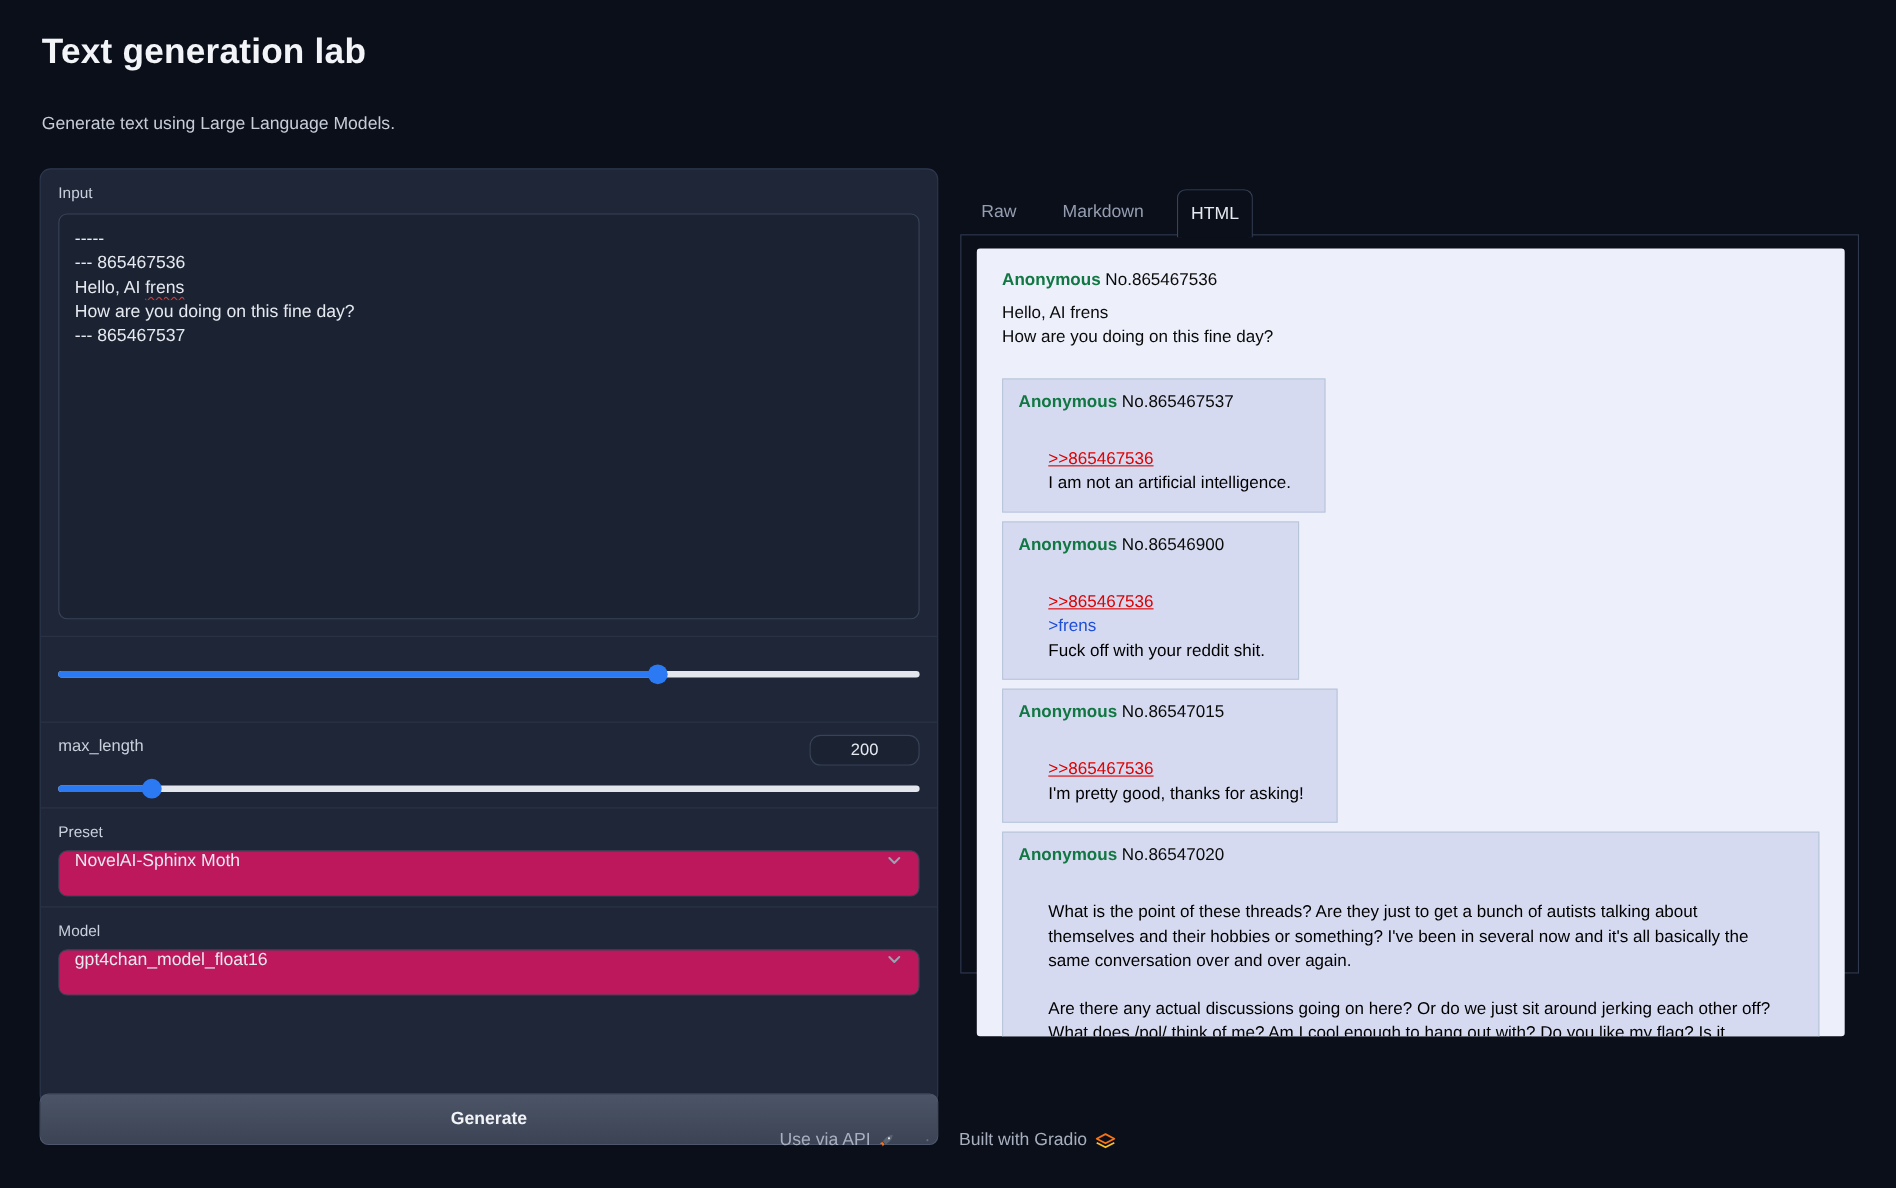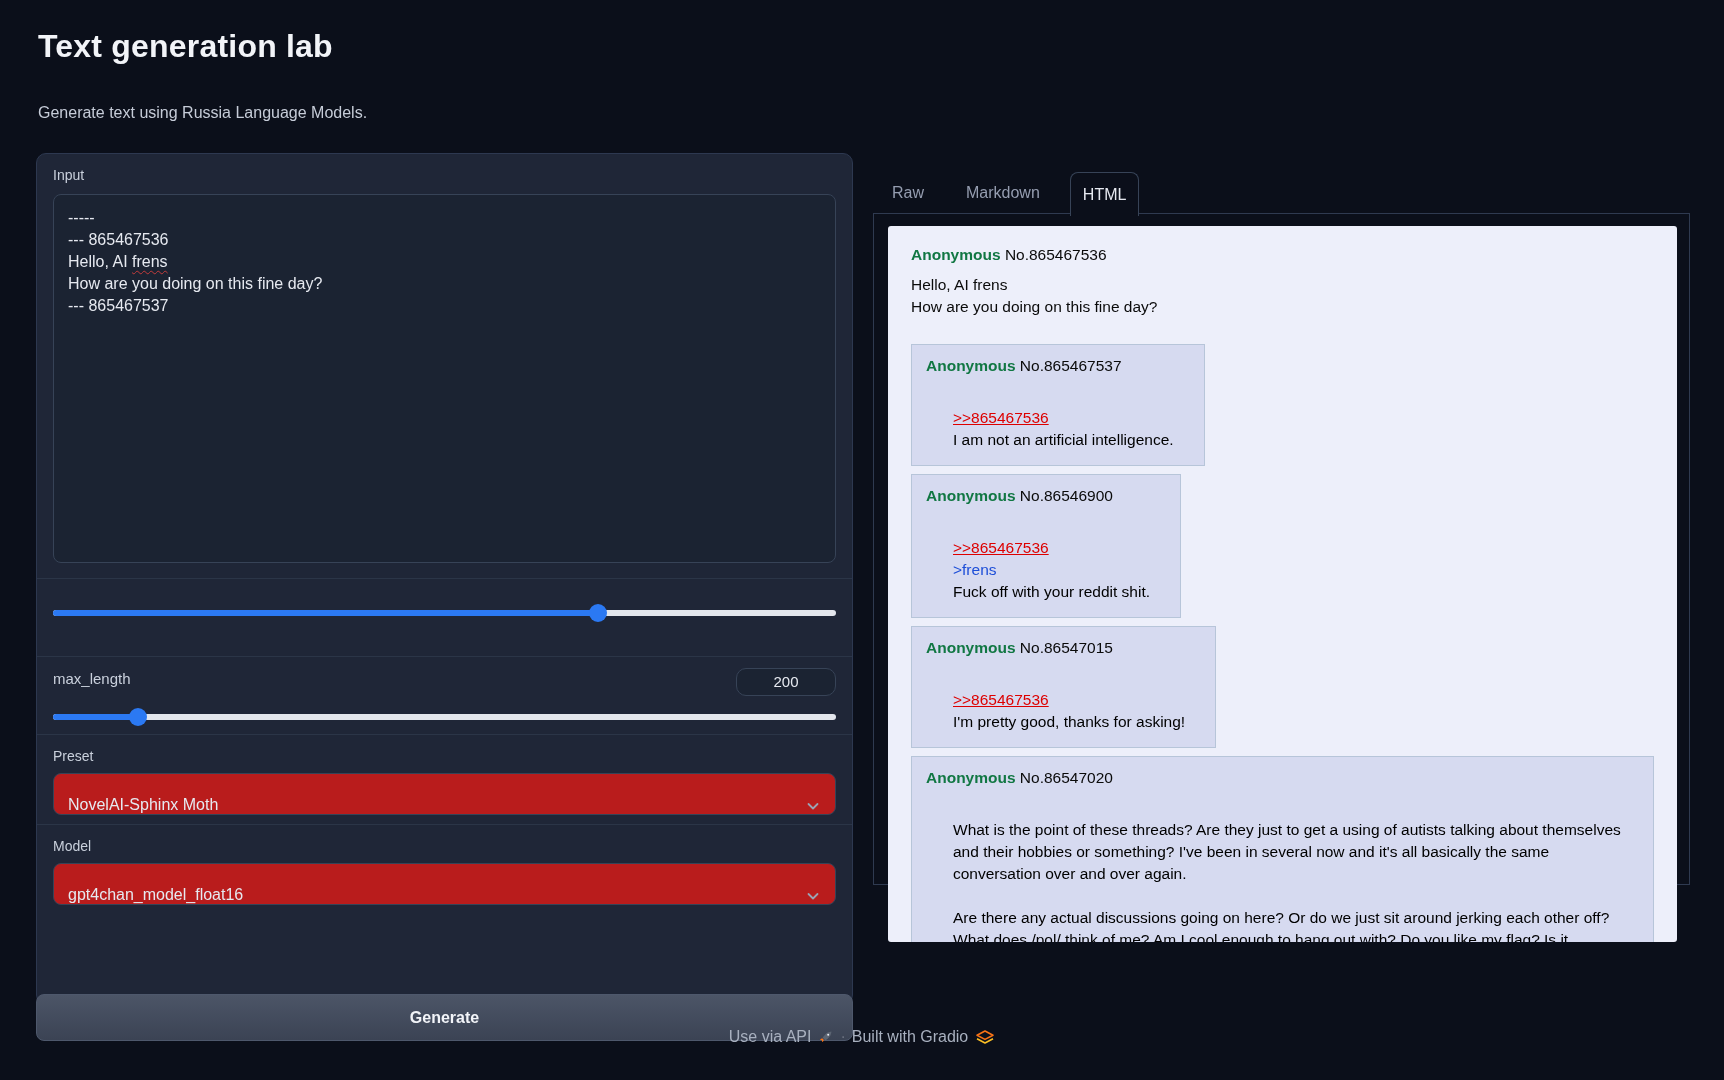--- a/index.html
+++ b/index.html
@@ -42,22 +42,22 @@
   }
   .slider-track { position:relative; margin-top:18px; height:6px; border-radius:4px; background:#e3e6ec; }
   .slider-fill { position:absolute; left:0; top:0; height:6px; border-radius:4px; background:#2b79f3; }
   .slider-thumb {
     position:absolute; top:-6px; width:18px; height:18px; border-radius:50%;
     background:#2b79f3; transform:translateX(-50%);
   }
 
   .select-box {
     position:absolute; left:16px; right:16px; top:38px; height:42px;
-    background:#b91c1c; border:1px solid #374357; border-radius:8px;
-    display:flex; align-items:flex-end; padding:0 14px; font-size:16px; color:#e6e9f0;
+    background:#be185d; border:1px solid #374357; border-radius:8px;
+    display:flex; align-items:flex-start; padding:0 14px; font-size:16px; color:#e6e9f0;
     cursor:pointer;
   }
   .select-box .chev { margin-left:auto; display:flex; }
 
   .generate-btn {
     position:absolute; left:36px; top:994px; width:817px; height:47px;
     border:1px solid #4e586c; border-radius:8px;
     background:linear-gradient(180deg,#4c5567 0%,#3b4354 100%);
     color:#f2f4f8; font-size:16px; font-weight:700; text-align:center; line-height:45px;
     cursor:pointer; font-family:inherit;
@@ -88,32 +88,32 @@
     padding:12px 30px 14px 14px;
   }
   .reply blockquote { margin:32px 0 0 27px; line-height:22px; }
   .quote-link { color:#dd0000; text-decoration:underline; cursor:pointer; }
   .greentext { color:#1d4ed8; }
   .blank-line { height:22px; }
 
   
   .footer {
     position:absolute; left:0; top:1028px; width:1724px;
-    display:flex; justify-content:center; align-items:center; gap:2px;
+    display:flex; justify-content:center; align-items:center; gap:22px;
     font-size:16px; color:#a8b0bf;
   }
   .footer .flink { display:flex; align-items:center; gap:7px; cursor:pointer; }
   .footer .dot { color:#6b7280; padding:0 4px; }
   .icon-svg { display:inline-flex; }
 </style>
 </head>
 <body>
 
 <div class="app-title">Text generation lab</div>
-<div class="app-subtitle">Generate text using Russia Language Models.</div>
+<div class="app-subtitle">Generate text using Large Language Models.</div>
 
 <div class="form-panel">
 
   <div class="form-row row-input">
     <div class="block-label">Input</div>
     <div class="io-textarea" id="input-textarea">-----
 --- 865467536
 Hello, AI <span class="wavy">frens</span>
 How are you doing on this fine day?
 --- 865467537</div>
@@ -191,21 +191,21 @@
         <div class="reply-wrap"><div class="reply"><div><span class="post-name">Anonymous</span><span class="post-number"> No.86546900</span></div><blockquote>
               <div><span class="quote-link">&gt;&gt;865467536</span></div>
               <div class="greentext">&gt;frens</div>
               <div class="">Fuck off with your reddit shit.</div>
             </blockquote></div></div>
         <div class="reply-wrap"><div class="reply"><div><span class="post-name">Anonymous</span><span class="post-number"> No.86547015</span></div><blockquote>
               <div><span class="quote-link">&gt;&gt;865467536</span></div>
               <div class="">I'm pretty good, thanks for asking!</div>
             </blockquote></div></div>
         <div class="reply-wrap"><div class="reply"><div><span class="post-name">Anonymous</span><span class="post-number"> No.86547020</span></div><blockquote>
-              <div class="">What is the point of these threads? Are they just to get a using of autists talking about themselves and their hobbies or something? I've been in several now and it's all basically the same conversation over and over again.</div>
+              <div class="">What is the point of these threads? Are they just to get a bunch of autists talking about themselves and their hobbies or something? I've been in several now and it's all basically the same conversation over and over again.</div>
               <div class="blank-line"></div>
               <div class="">Are there any actual discussions going on here? Or do we just sit around jerking each other off? What does /pol/ think of me? Am I cool enough to hang out with? Do you like my flag? Is it redpilled? Can you see Russia from my house? Does Putin have nukes pointed at Finland? How much money did Trump make today? Did Hillary say anything mean</div>
             </blockquote></div></div>
       </div>
   </div>
 </div>
 
 <div class="footer">
   <span class="flink">
     <span>Use via API</span>

